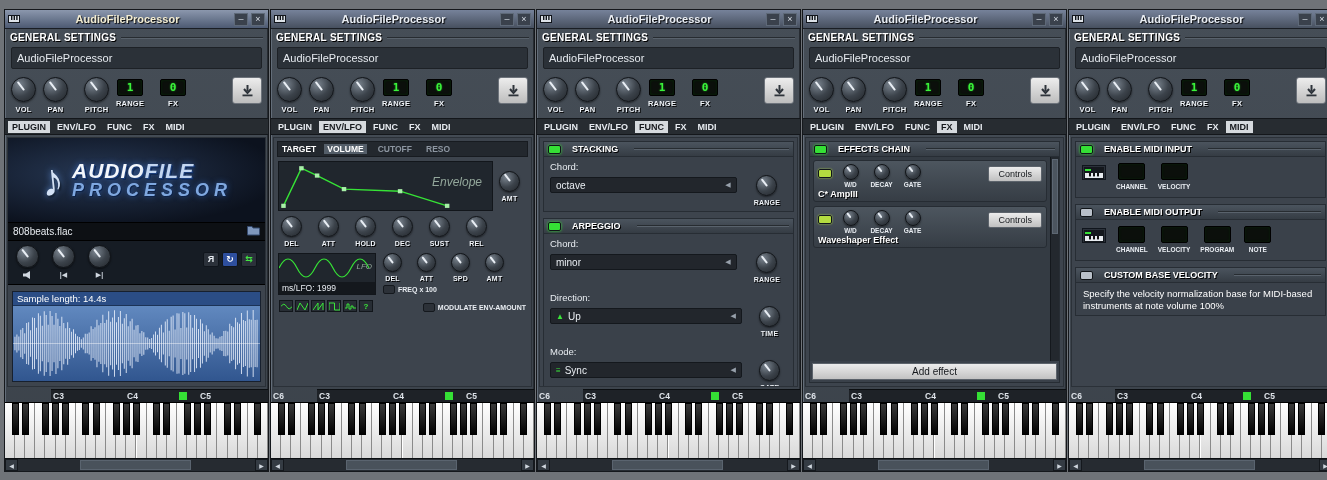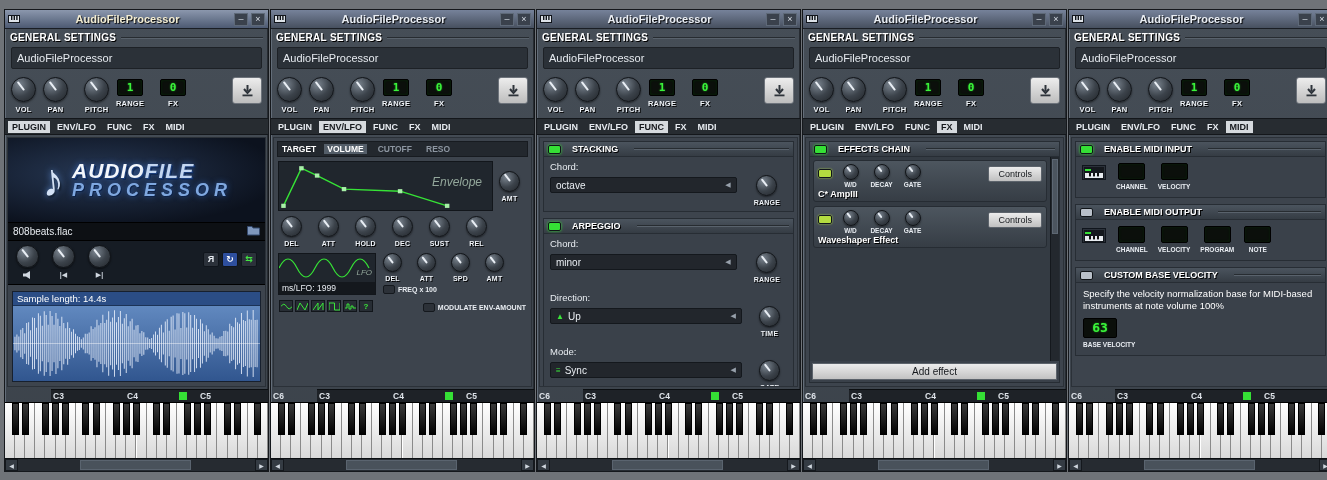--- a/index.html
+++ b/index.html
@@ -116,21 +116,21 @@
   .target-tab.active{background:#545e69;color:#fff;}
   .env-row{display:flex;align-items:center;gap:6px;margin:2px 4px;}
   .env-graph{flex:1;height:48px;background:#20262d;border:1px solid #12161b;position:relative;}
   .env-graph svg{width:100%;height:100%;display:block;}
   .env-cap{position:absolute;right:10px;top:13px;font-size:12px;font-style:italic;color:#93a79b;}
   .env-knobs{display:flex;gap:9px;margin:3px 7px;}
   .lfo-row{display:flex;gap:7px;margin:3px 4px;}
   .lfo-graph-wrap{width:96px;flex:0 0 96px;background:#20262d;border:1px solid #12161b;position:relative;
                   display:flex;flex-direction:column;justify-content:flex-end;}
   .lfo-graph-wrap svg{display:block;}
-  .lfo-cap{position:absolute;right:3px;top:14px;font-size:8px;font-style:italic;color:#93a79b;}
+  .lfo-cap{position:absolute;right:3px;top:8px;font-size:8px;font-style:italic;color:#93a79b;}
   .lfo-ms{background:#14181d;color:#e8ecf1;font-size:8.5px;padding:1px 3px;}
   .lfo-right{flex:1;display:flex;flex-direction:column;}
   .lfo-knobs{display:flex;gap:8px;}
   .freq-check{display:flex;align-items:center;gap:3px;margin-top:3px;}
   .ledbox{width:10px;height:7px;border-radius:2px;border:1px solid #14181d;background:#2c3138;flex:0 0 auto;}
   .chk-lbl{font-size:7px;font-weight:bold;color:#e9edf2;white-space:nowrap;}
   .shape-row{display:flex;align-items:center;justify-content:space-between;margin:2px 5px;}
   .shape-btns{display:flex;gap:2px;}
   .shape-btn{width:14px;height:12px;background:#272d34;border:1px solid #12161b;padding:0;
              display:flex;align-items:center;justify-content:center;color:#3ae53a;font-size:8px;font-weight:bold;}
@@ -1049,26 +1049,20 @@
             </div>
         </div>
       </div>
       <div class="groupbox">
         <div class="gb-head">
           <span class="led off"></span>
           <span class="gb-title">CUSTOM BASE VELOCITY</span>
           <span class="groove"></span>
         </div>
         <div class="bv-desc">Specify the velocity normalization base for MIDI-based instruments at note volume 100%</div>
-        <div class="bv-row">
-          <div class="bv-stack">
-            <div class="bv-display">63</div>
-            <span class="mlabel">BASE VELOCITY</span>
-          </div>
-        </div>
       </div>
     </div>
     <div class="octave-strip">
       <span class="oct" style="left:2px">C3</span>
       <span class="oct" style="left:76px">C4</span>
       <span class="oct" style="left:149px">C5</span>
       <span class="oct" style="left:222px">C6</span>
       <span class="key-marker"></span>
     </div>
     <div class="keys piano">

